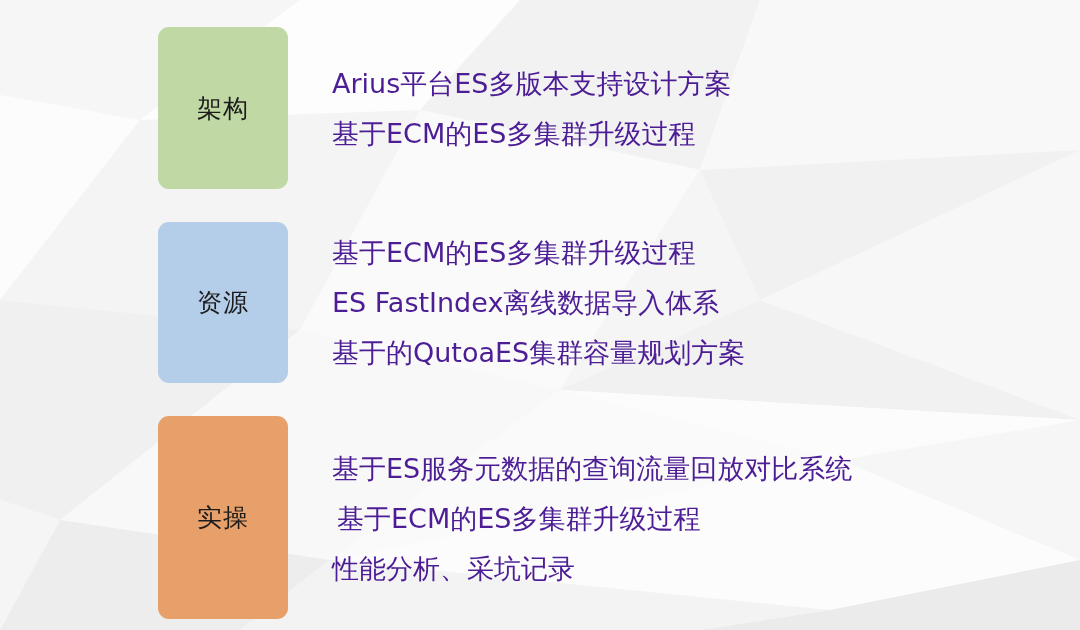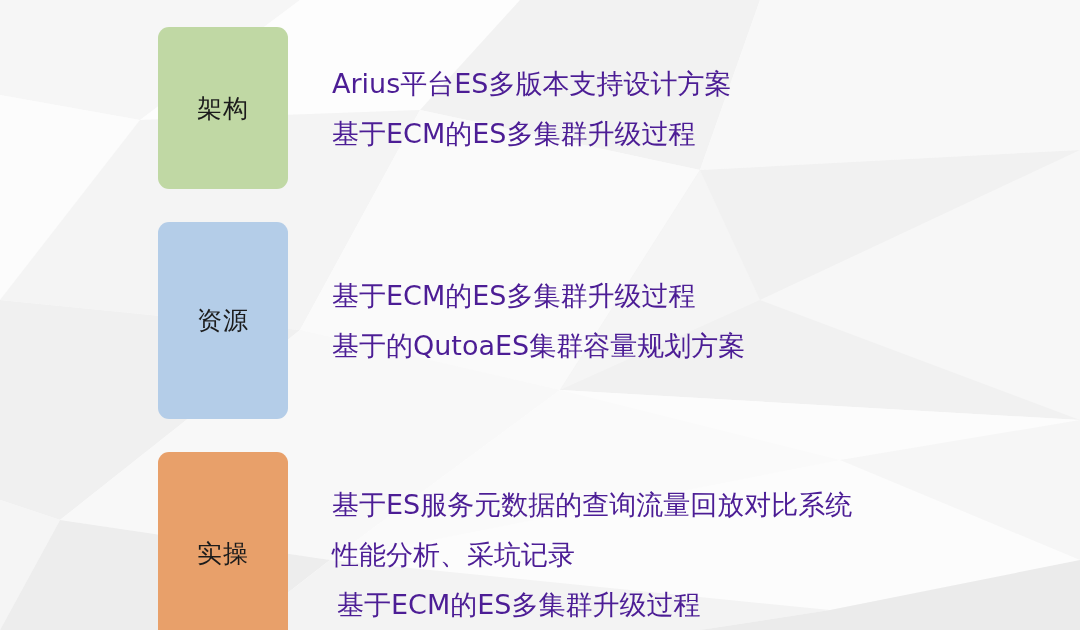--- a/index.html
+++ b/index.html
@@ -55,21 +55,21 @@
   .chip {
     width: 130px;
     flex: 0 0 130px;
     border-radius: 11px;
     display: flex;
     align-items: center;
     justify-content: center;
     text-align: center;
   }
   .row-arch  .chip { height: 162px; }
-  .row-res   .chip { height: 197px; }
+  .row-res   .chip { height: 161px; }
   .row-ops   .chip { height: 203px; }
 
   .chip-label {
     font-size: 25px;
     color: #1b1b1b;
     letter-spacing: 1px;
     line-height: 1;
     font-family: "DejaVu Sans", "Liberation Sans", sans-serif;
   }
 
@@ -131,29 +131,30 @@
         <div class="item">基于ECM的ES多集群升级过程</div>
       </div>
     </div>
 
     <div class="row row-res">
       <div class="chip" style="background:#b4cde8">
         <span class="chip-label">资源</span>
       </div>
       <div class="items">
         <div class="item">基于ECM的ES多集群升级过程</div>
+        <div class="item">ES FastIndex离线数据导入体系</div>
         <div class="item">基于的QutoaES集群容量规划方案</div>
       </div>
     </div>
 
     <div class="row row-ops">
       <div class="chip" style="background:#e8a06a">
         <span class="chip-label">实操</span>
       </div>
       <div class="items">
         <div class="item">基于ES服务元数据的查询流量回放对比系统</div>
+        <div class="item indent">基于ECM的ES多集群升级过程</div>
         <div class="item">性能分析、采坑记录</div>
-        <div class="item indent">基于ECM的ES多集群升级过程</div>
       </div>
     </div>
 
   </div>
 </div>
 
 </body></html>

